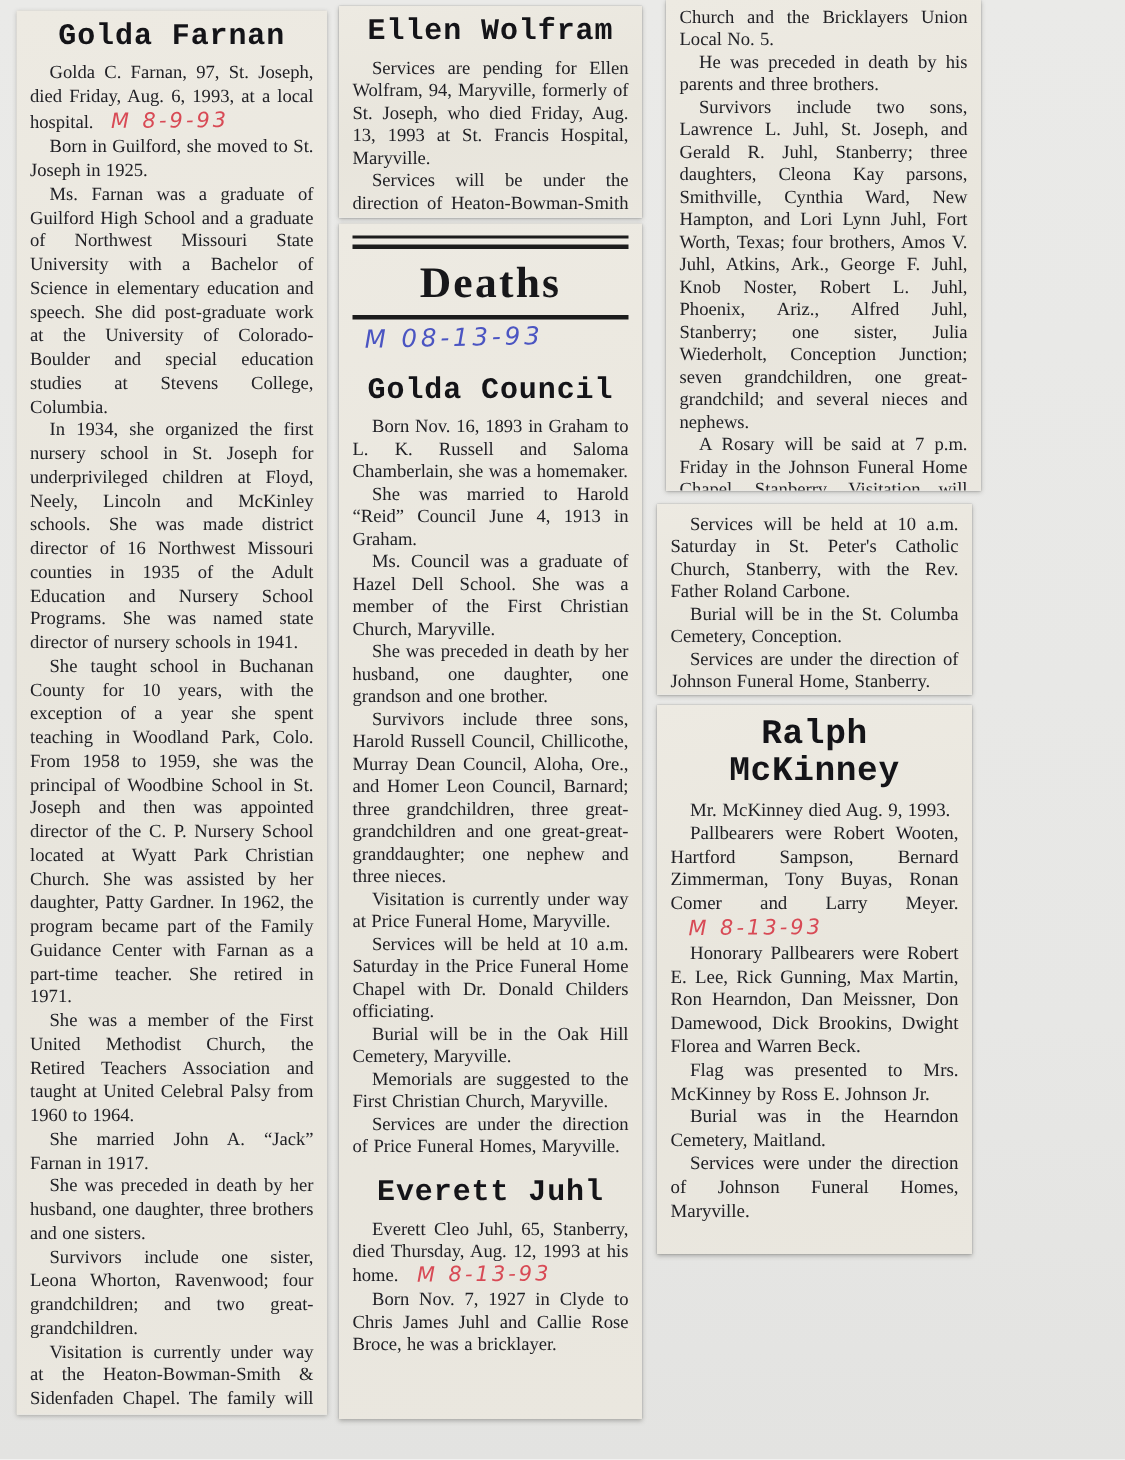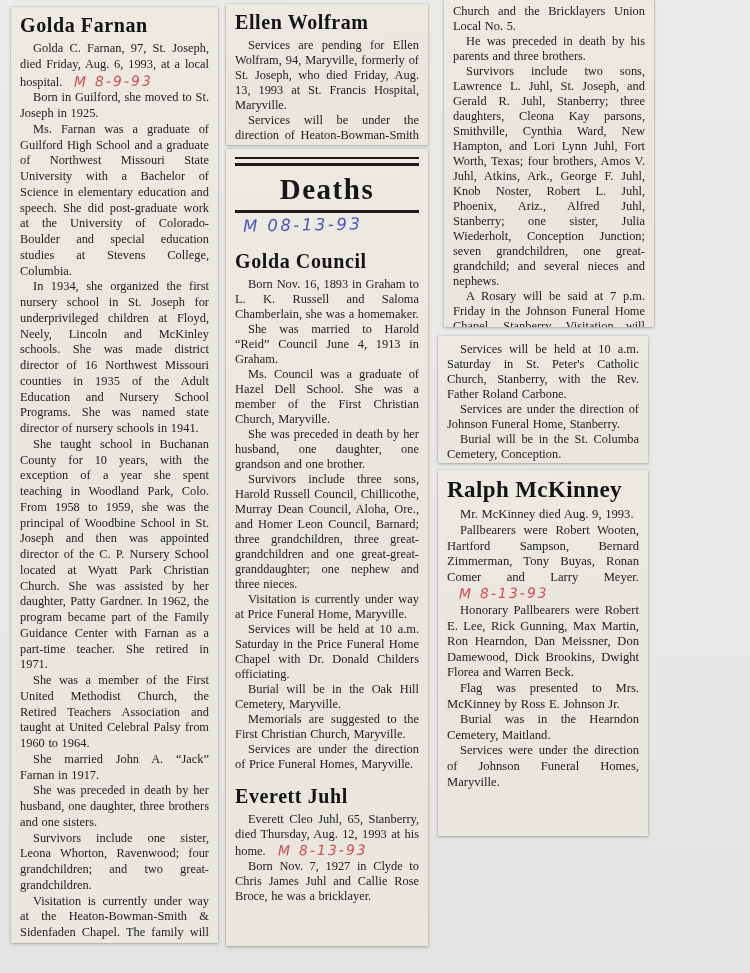--- a/index.html
+++ b/index.html
@@ -9,22 +9,22 @@
     font-family:"Liberation Serif", serif;
     -webkit-font-smoothing:antialiased;
   }
   .clip{
     position:absolute;box-sizing:border-box;overflow:hidden;
     background:linear-gradient(172deg,#edeae2 0%,#e8e5dc 55%,#eae7df 100%);
     box-shadow:0 1px 3px rgba(60,60,55,.35), 0 0 1px rgba(0,0,0,.25);
     padding:6px 9px 8px 9px;color:#1e1e22;
   }
   .headline{
-    font-family:Liberation Serif, serif;font-weight:bold;
-    font-size:20px;letter-spacing:.6px;color:#141418;
+    font-family:Liberation Mono, monospace;font-weight:bold;
+    text-align:center;font-size:20px;letter-spacing:.6px;color:#141418;
     margin:1px 0 5px 0;line-height:1.1;
   }
   .headline.big{font-size:23px;letter-spacing:.4px;}
   .para{
     margin:0;text-indent:13px;text-align:justify;
     font-size:12.4px;line-height:1.21;color:#212126;
     word-spacing:.5px;
   }
   .para.noindent{text-indent:0;}
   .lh-tall .para{line-height:1.27;}
@@ -104,22 +104,22 @@
       <p class="para noindent">Church and the Bricklayers Union Local No. 5.</p>
       <p class="para">He was preceded in death by his parents and three brothers.</p>
       <p class="para">Survivors include two sons, Lawrence L. Juhl, St. Joseph, and Gerald R. Juhl, Stanberry; three daughters, Cleona Kay parsons, Smithville, Cynthia Ward, New Hampton, and Lori Lynn Juhl, Fort Worth, Texas; four brothers, Amos V. Juhl, Atkins, Ark., George F. Juhl, Knob Noster, Robert L. Juhl, Phoenix, Ariz., Alfred Juhl, Stanberry; one sister, Julia Wiederholt, Conception Junction; seven grandchildren, one great-grandchild; and several nieces and nephews.</p>
       <p class="para">A Rosary will be said at 7 p.m. Friday in the Johnson Funeral Home Chapel, Stanberry. Visitation will follow.</p>
     </div>
 </div>
 
 <div class="clip" style="left:438px;top:336px;width:210px;height:127px;">
   <div>
       <p class="para">Services will be held at 10 a.m. Saturday in St. Peter's Catholic Church, Stanberry, with the Rev. Father Roland Carbone.</p>
+      <p class="para">Burial will be in the St. Columba Cemetery, Conception.</p>
       <p class="para">Services are under the direction of Johnson Funeral Home, Stanberry.</p>
-      <p class="para">Burial will be in the St. Columba Cemetery, Conception.</p>
     </div>
 </div>
 
 <div class="clip lh-mid" style="left:438px;top:470px;width:210px;height:366px;">
   <h2 class="headline big">Ralph McKinney</h2>
   <div>
       <p class="para">Mr. McKinney died Aug. 9, 1993.</p>
       <p class="para">Pallbearers were Robert Wooten, Hartford Sampson, Bernard Zimmerman, Tony Buyas, Ronan Comer and Larry Meyer.<span class="hand ink-red">M 8-13-93</span></p>
       <p class="para">Honorary Pallbearers were Robert E. Lee, Rick Gunning, Max Martin, Ron Hearndon, Dan Meissner, Don Damewood, Dick Brookins, Dwight Florea and Warren Beck.</p>
       <p class="para">Flag was presented to Mrs. McKinney by Ross E. Johnson Jr.</p>

